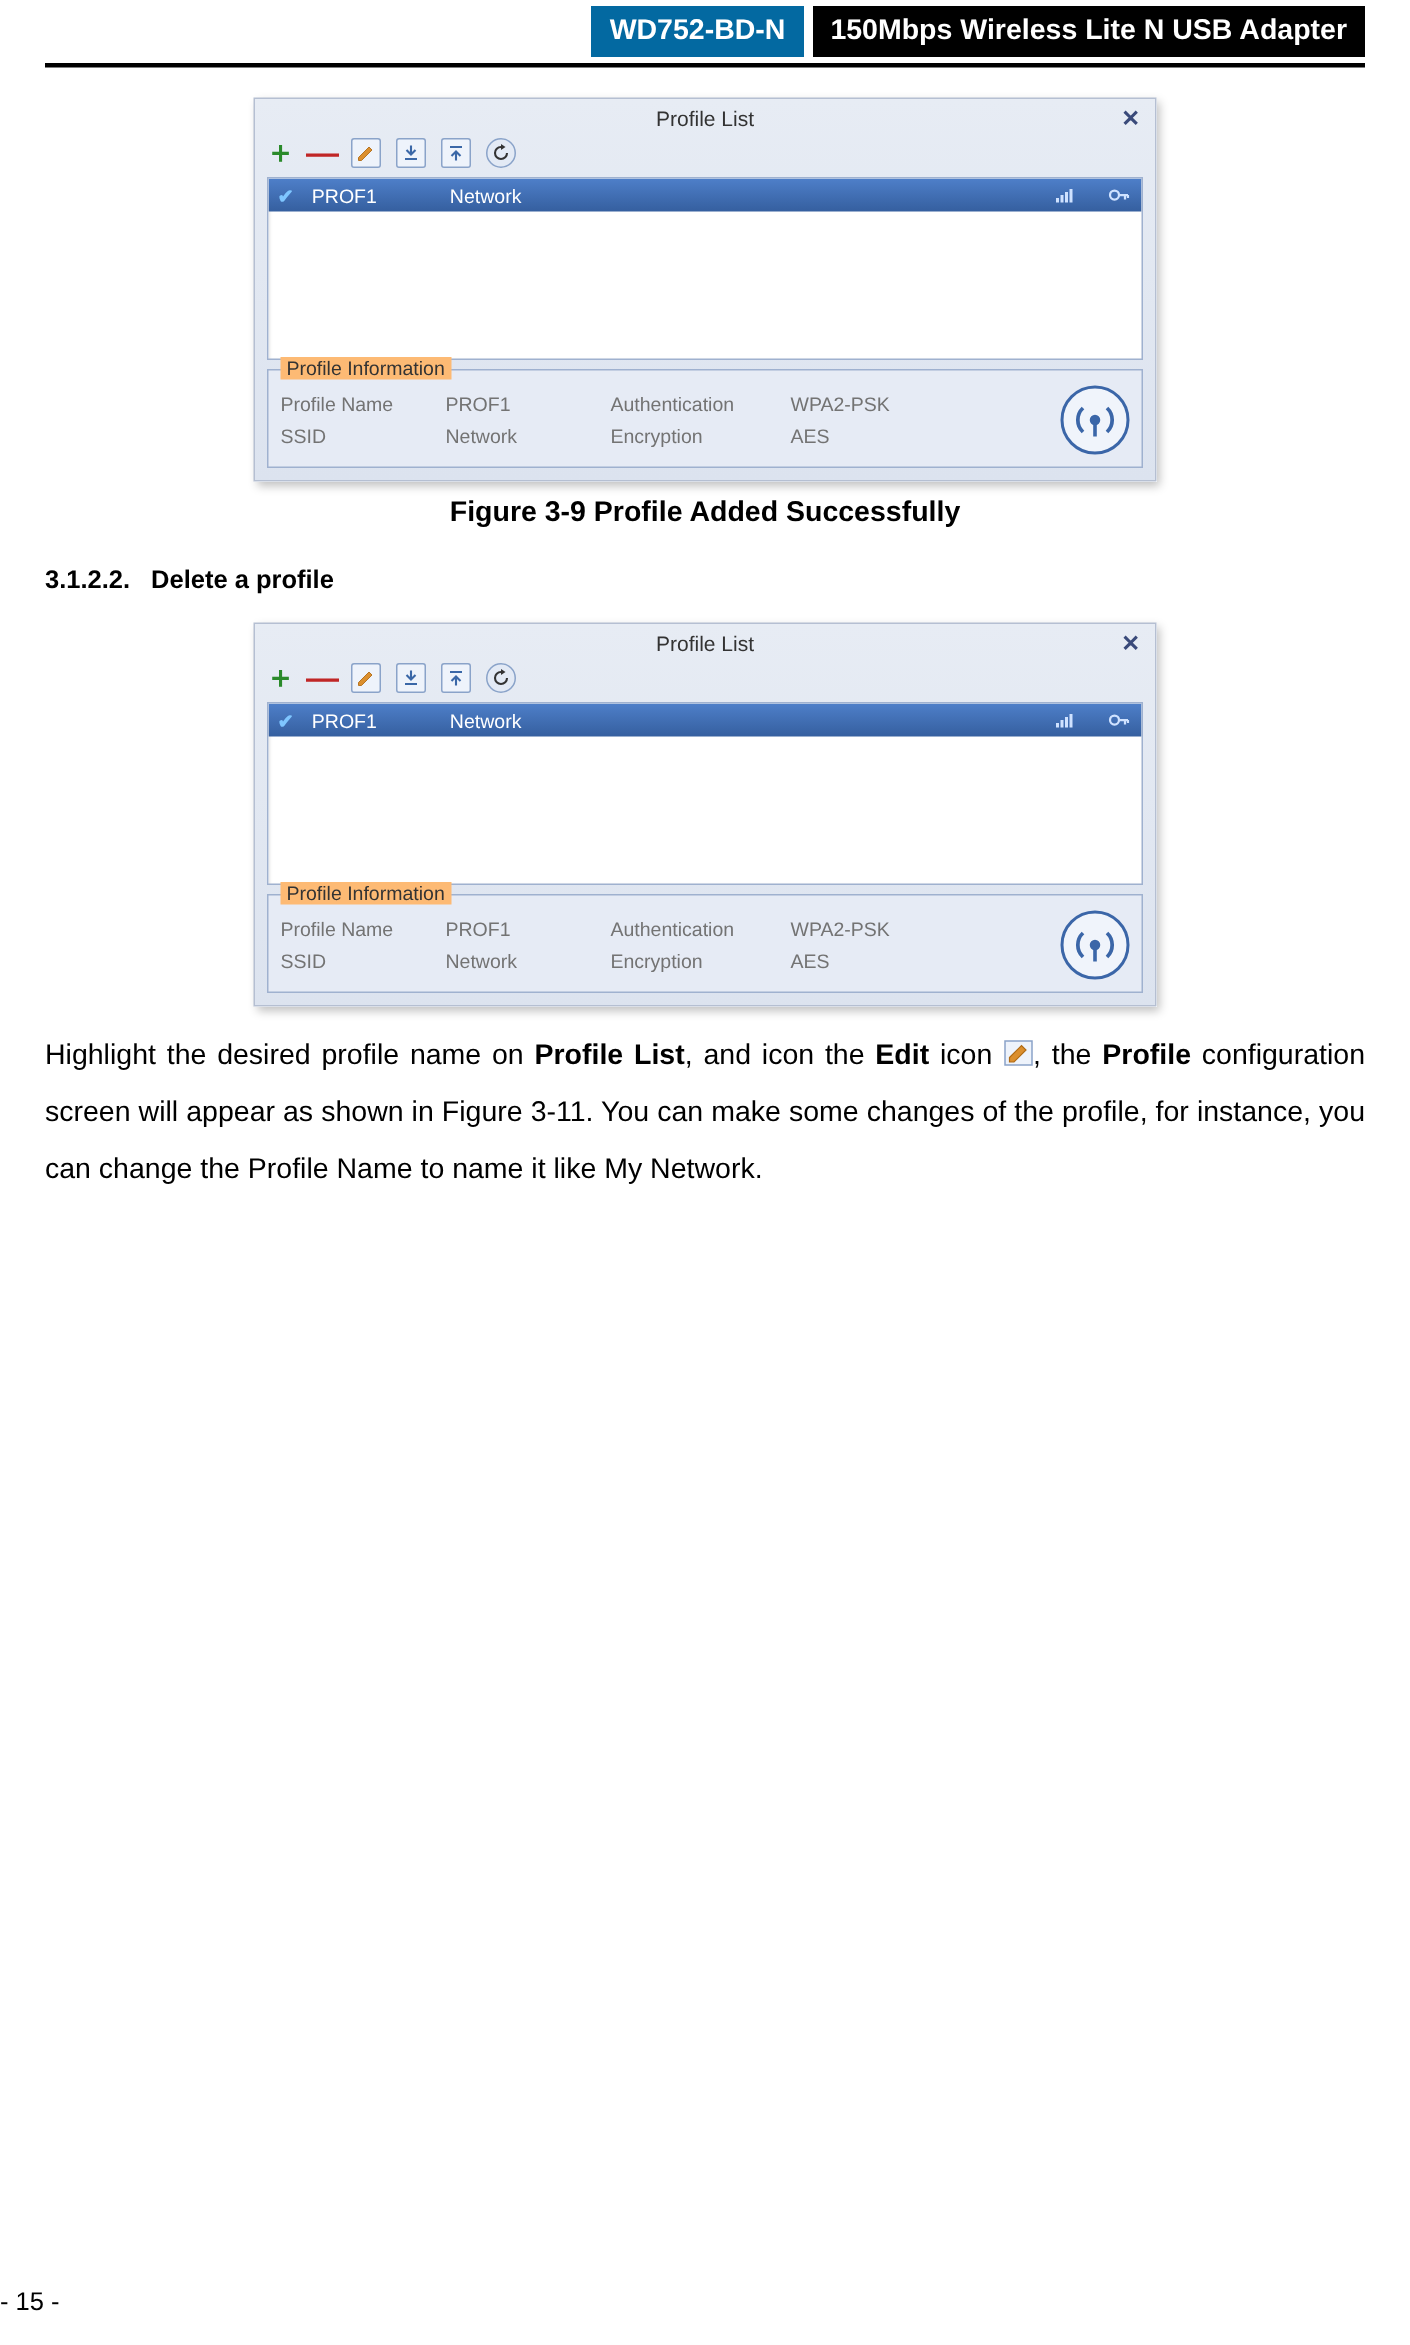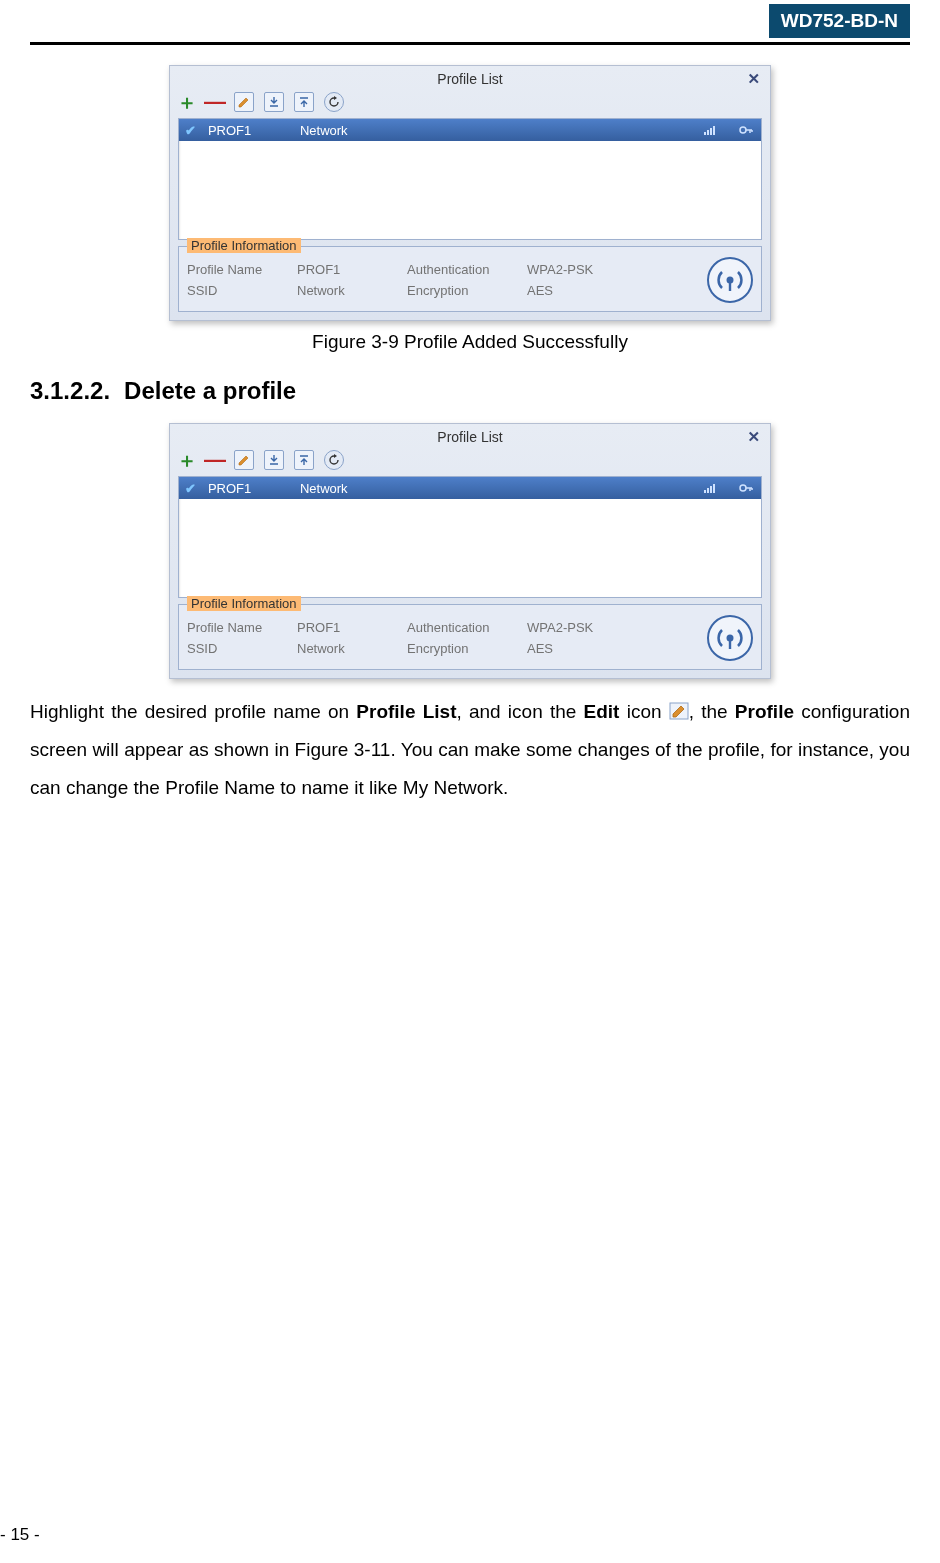--- a/index.html
+++ b/index.html
@@ -18,21 +18,21 @@
     min-height: 1563px;
   }
   .header-bar {
     display: flex;
     justify-content: flex-end;
     border-bottom: 3px solid #000;
     padding: 4px 0;
     margin-bottom: 20px;
   }
   .header-model {
-    background: #0c4a6e;
+    background: #0369a1;
     color: #fff;
     padding: 6px 12px;
     font-weight: bold;
     font-size: 19px;
   }
   .header-title {
     background: #000;
     color: #fff;
     padding: 6px 12px;
     font-weight: bold;
@@ -40,24 +40,25 @@
     margin-left: 6px;
   }
 
   .figure-wrap {
     text-align: center;
     margin: 0 0 14px;
   }
   .figure-caption {
     font-size: 19px;
     margin-top: 10px;
+    font-weight: bold;
   }
 
   .section-heading {
-    font-size: 24px;
+    font-size: 17px;
     font-weight: bold;
     margin: 24px 0 18px;
   }
   .section-heading .num { margin-right: 14px; }
 
   .body-text {
     font-size: 19px;
     line-height: 2.0;
     margin: 0 0 14px;
     text-align: justify;
@@ -203,20 +204,21 @@
   }
 
 </style>
 </head>
 <body>
 
 <div class="page">
 
   <div class="header-bar">
     <span class="header-model">WD752-BD-N</span>
+    <span class="header-title">150Mbps Wireless Lite N USB Adapter</span>
   </div>
 
   <div class="figure-wrap">
     <div class="profile-window">
       <div class="win-title-bar">
         <div class="win-title-spacer-left"></div>
         <div class="win-title-text">Profile List</div>
         <div class="win-title-spacer-right">
           <span class="close-x">✕</span>
         </div>

